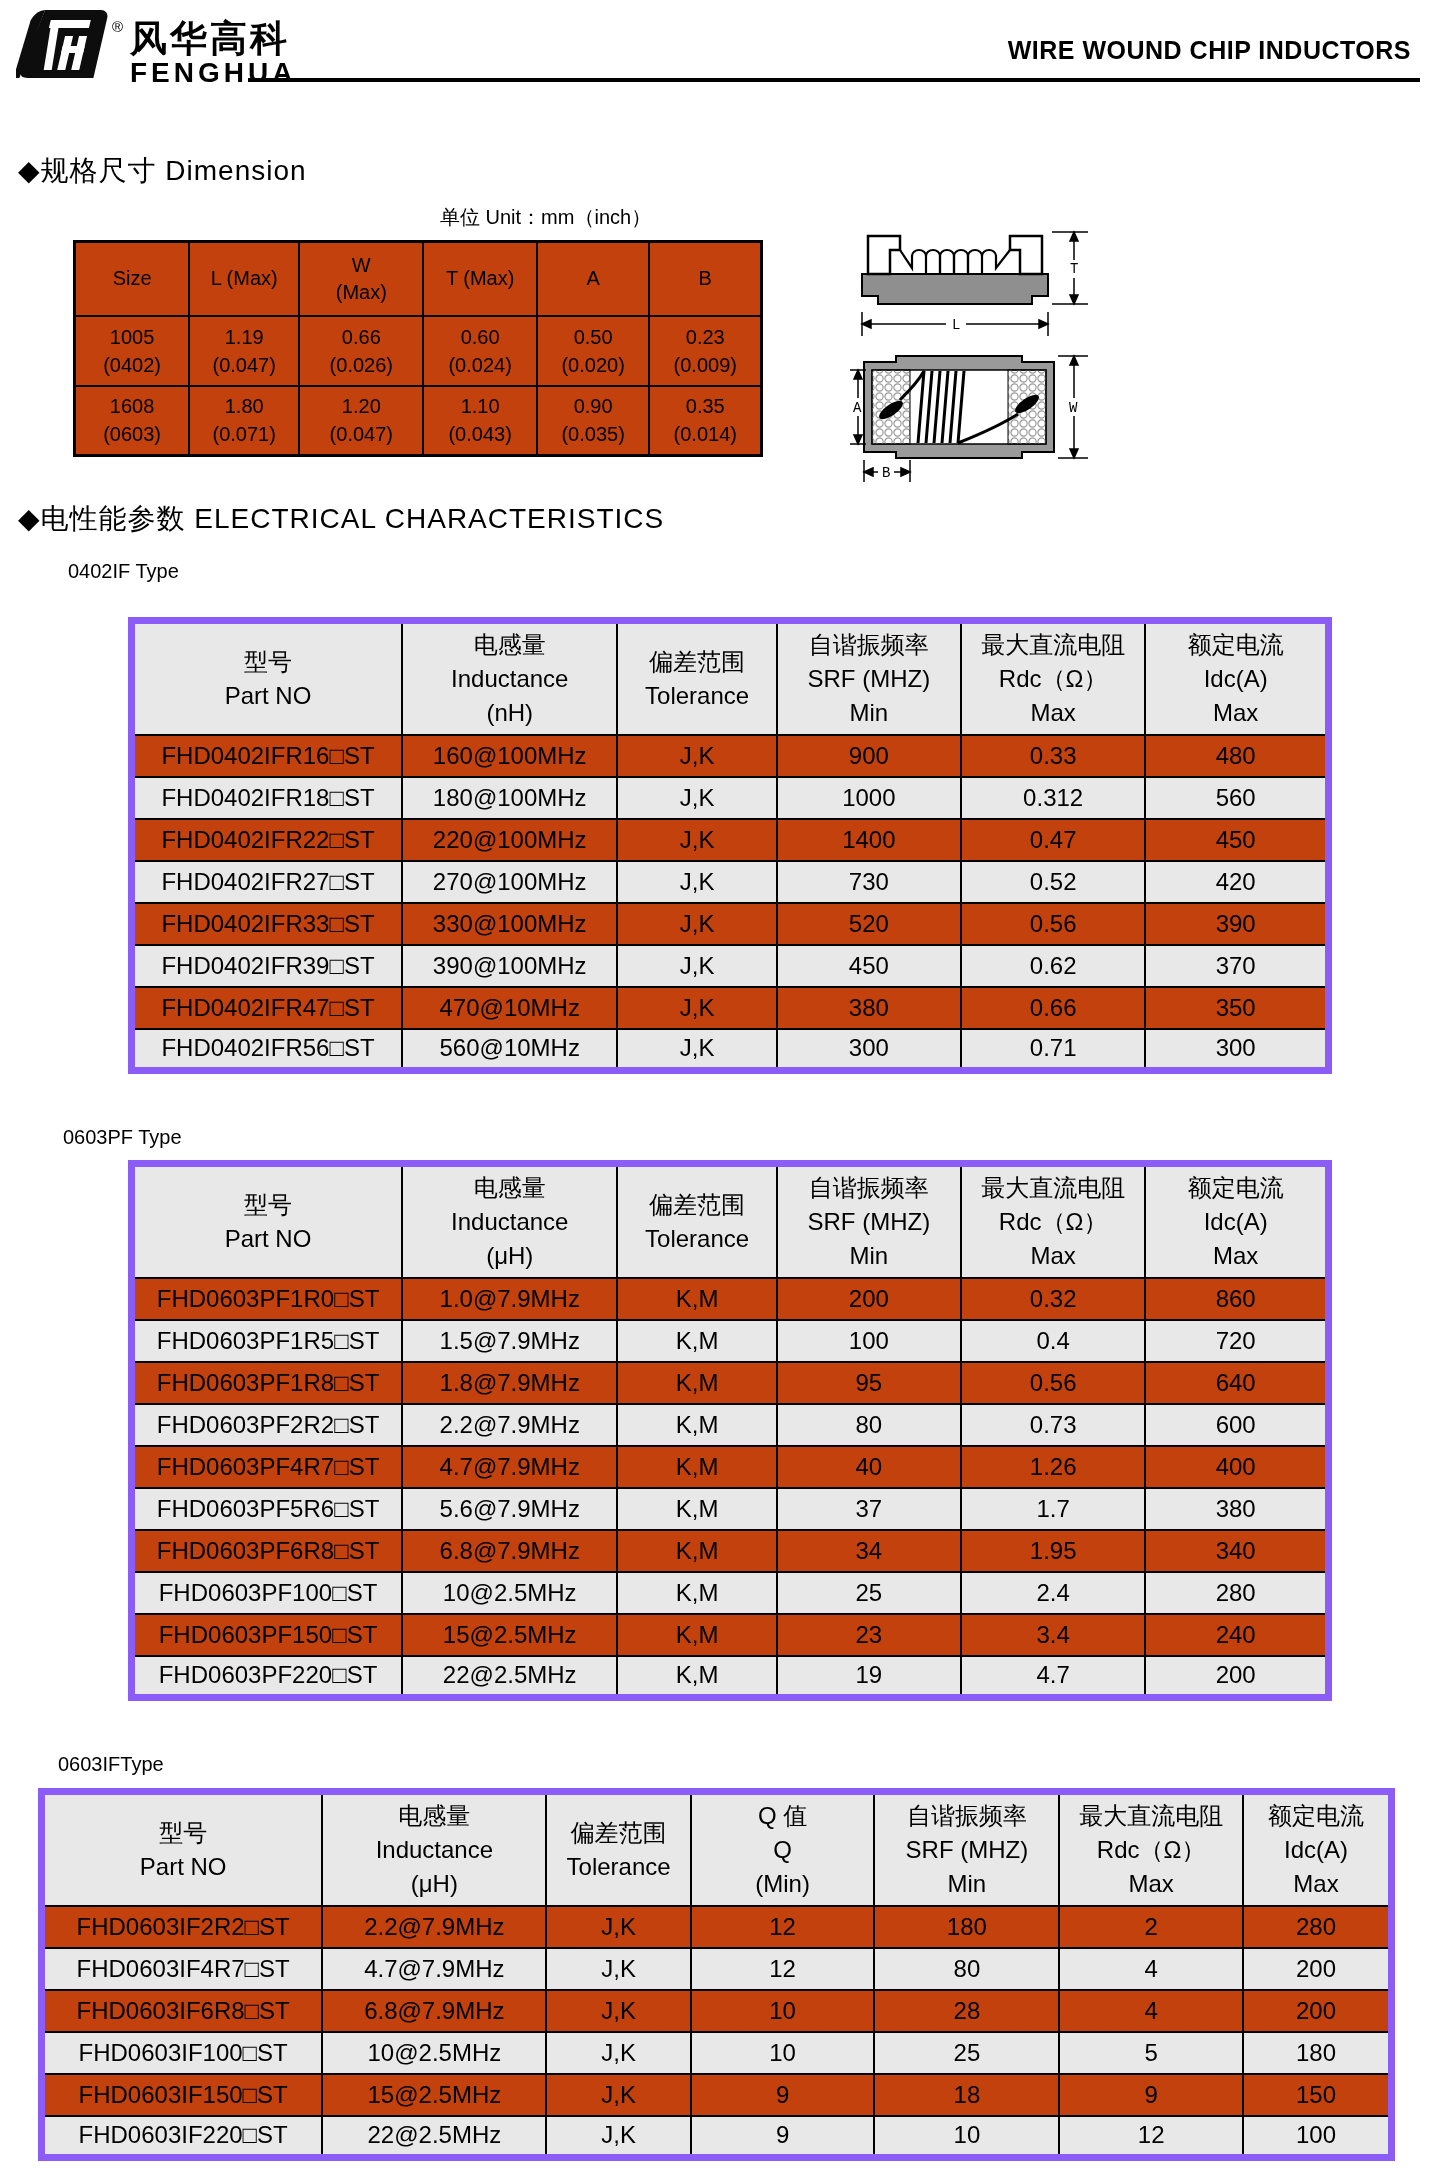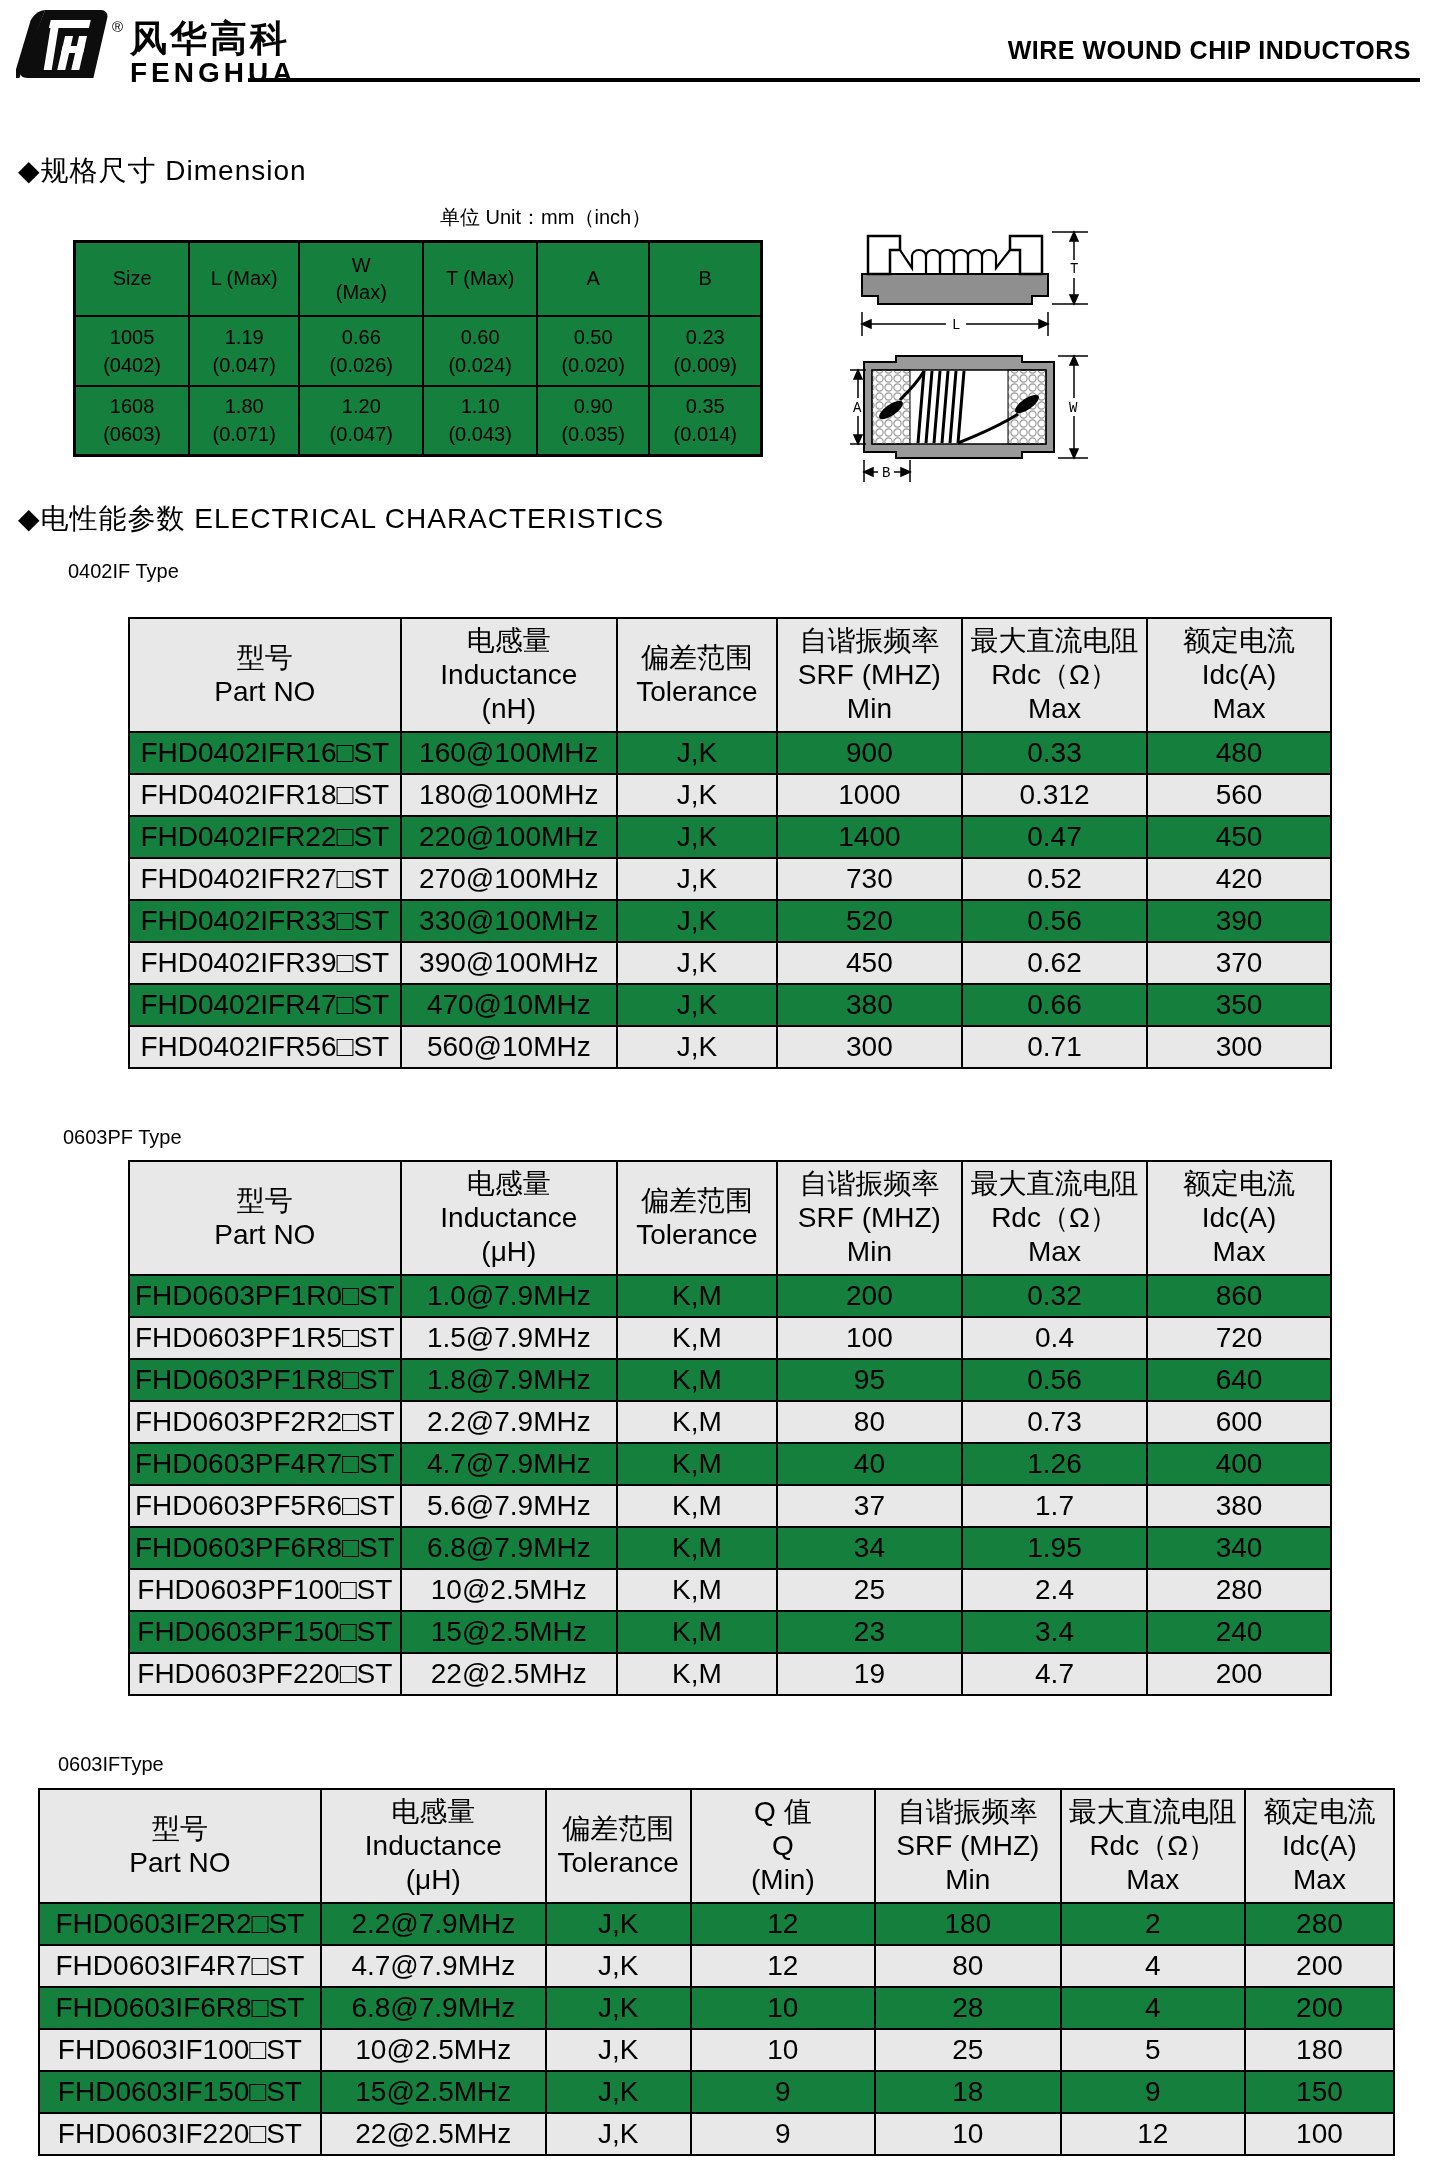--- a/index.html
+++ b/index.html
@@ -15,31 +15,31 @@
   .logo-text { margin-left:22px; margin-top:14px; line-height:1; }
   .logo-cn { font-size:37px; font-weight:bold; letter-spacing:3px; }
   .logo-en { font-size:28px; font-weight:bold; letter-spacing:4px; margin-top:2px; }
   .header-title { position:absolute; right:24px; top:36px; font-size:25px; font-weight:bold; letter-spacing:0.5px; }
   .header-rule { position:absolute; left:248px; top:78px; width:1172px; height:4px; background:#000; }
   
   .sec-heading { position:absolute; left:18px; font-size:28px; letter-spacing:1px; }
   .sub-label { position:absolute; font-size:20px; }
   .unit-note { position:absolute; top:204px; left:440px; width:322px; font-size:20px; }
   
-  table { border-collapse:collapse; position:absolute; table-layout:fixed; background:#15803d; }
+  table { border-collapse:collapse; position:absolute; table-layout:fixed; background:#c2410c; }
   th,td { border:2px solid #000; text-align:center; vertical-align:middle; font-weight:normal; }
   
   .dim-table { left:73px; top:240px; width:690px; font-size:20px; border:3px solid #000; }
   .dim-table th { height:74px; line-height:1.35; }
   .dim-table td { height:70px; line-height:1.4; }
   .dim-table th:nth-child(1){width:16.7%} .dim-table th:nth-child(2){width:16%}
   .dim-table th:nth-child(3){width:18.1%} .dim-table th:nth-child(4){width:16.5%}
   .dim-table th:nth-child(5){width:16.4%} .dim-table th:nth-child(6){width:16.3%}
   
-  .etable { font-size:28px; border:1px solid #8b5cf6; }
+  .etable { font-size:24px; border:7px solid #8b5cf6; }
   .etable th { height:114px; line-height:34px; background:#e8e8e8; }
   .etable td { height:42px; }
   .etable tbody tr:nth-child(even) td { background:#e8e8e8; }
   .t6 { left:128px; width:1204px; }
   .t6 th:nth-child(1){width:22.6%} .t6 th:nth-child(2){width:18%}
   .t6 th:nth-child(3){width:13.3%} .t6 th:nth-child(4){width:15.4%}
   .t6 th:nth-child(5){width:15.4%} .t6 th:nth-child(6){width:15.3%}
   .t7 { left:38px; width:1357px; }
   .t7 th:nth-child(1){width:20.8%} .t7 th:nth-child(2){width:16.6%}
   .t7 th:nth-child(3){width:10.7%} .t7 th:nth-child(4){width:13.6%}

